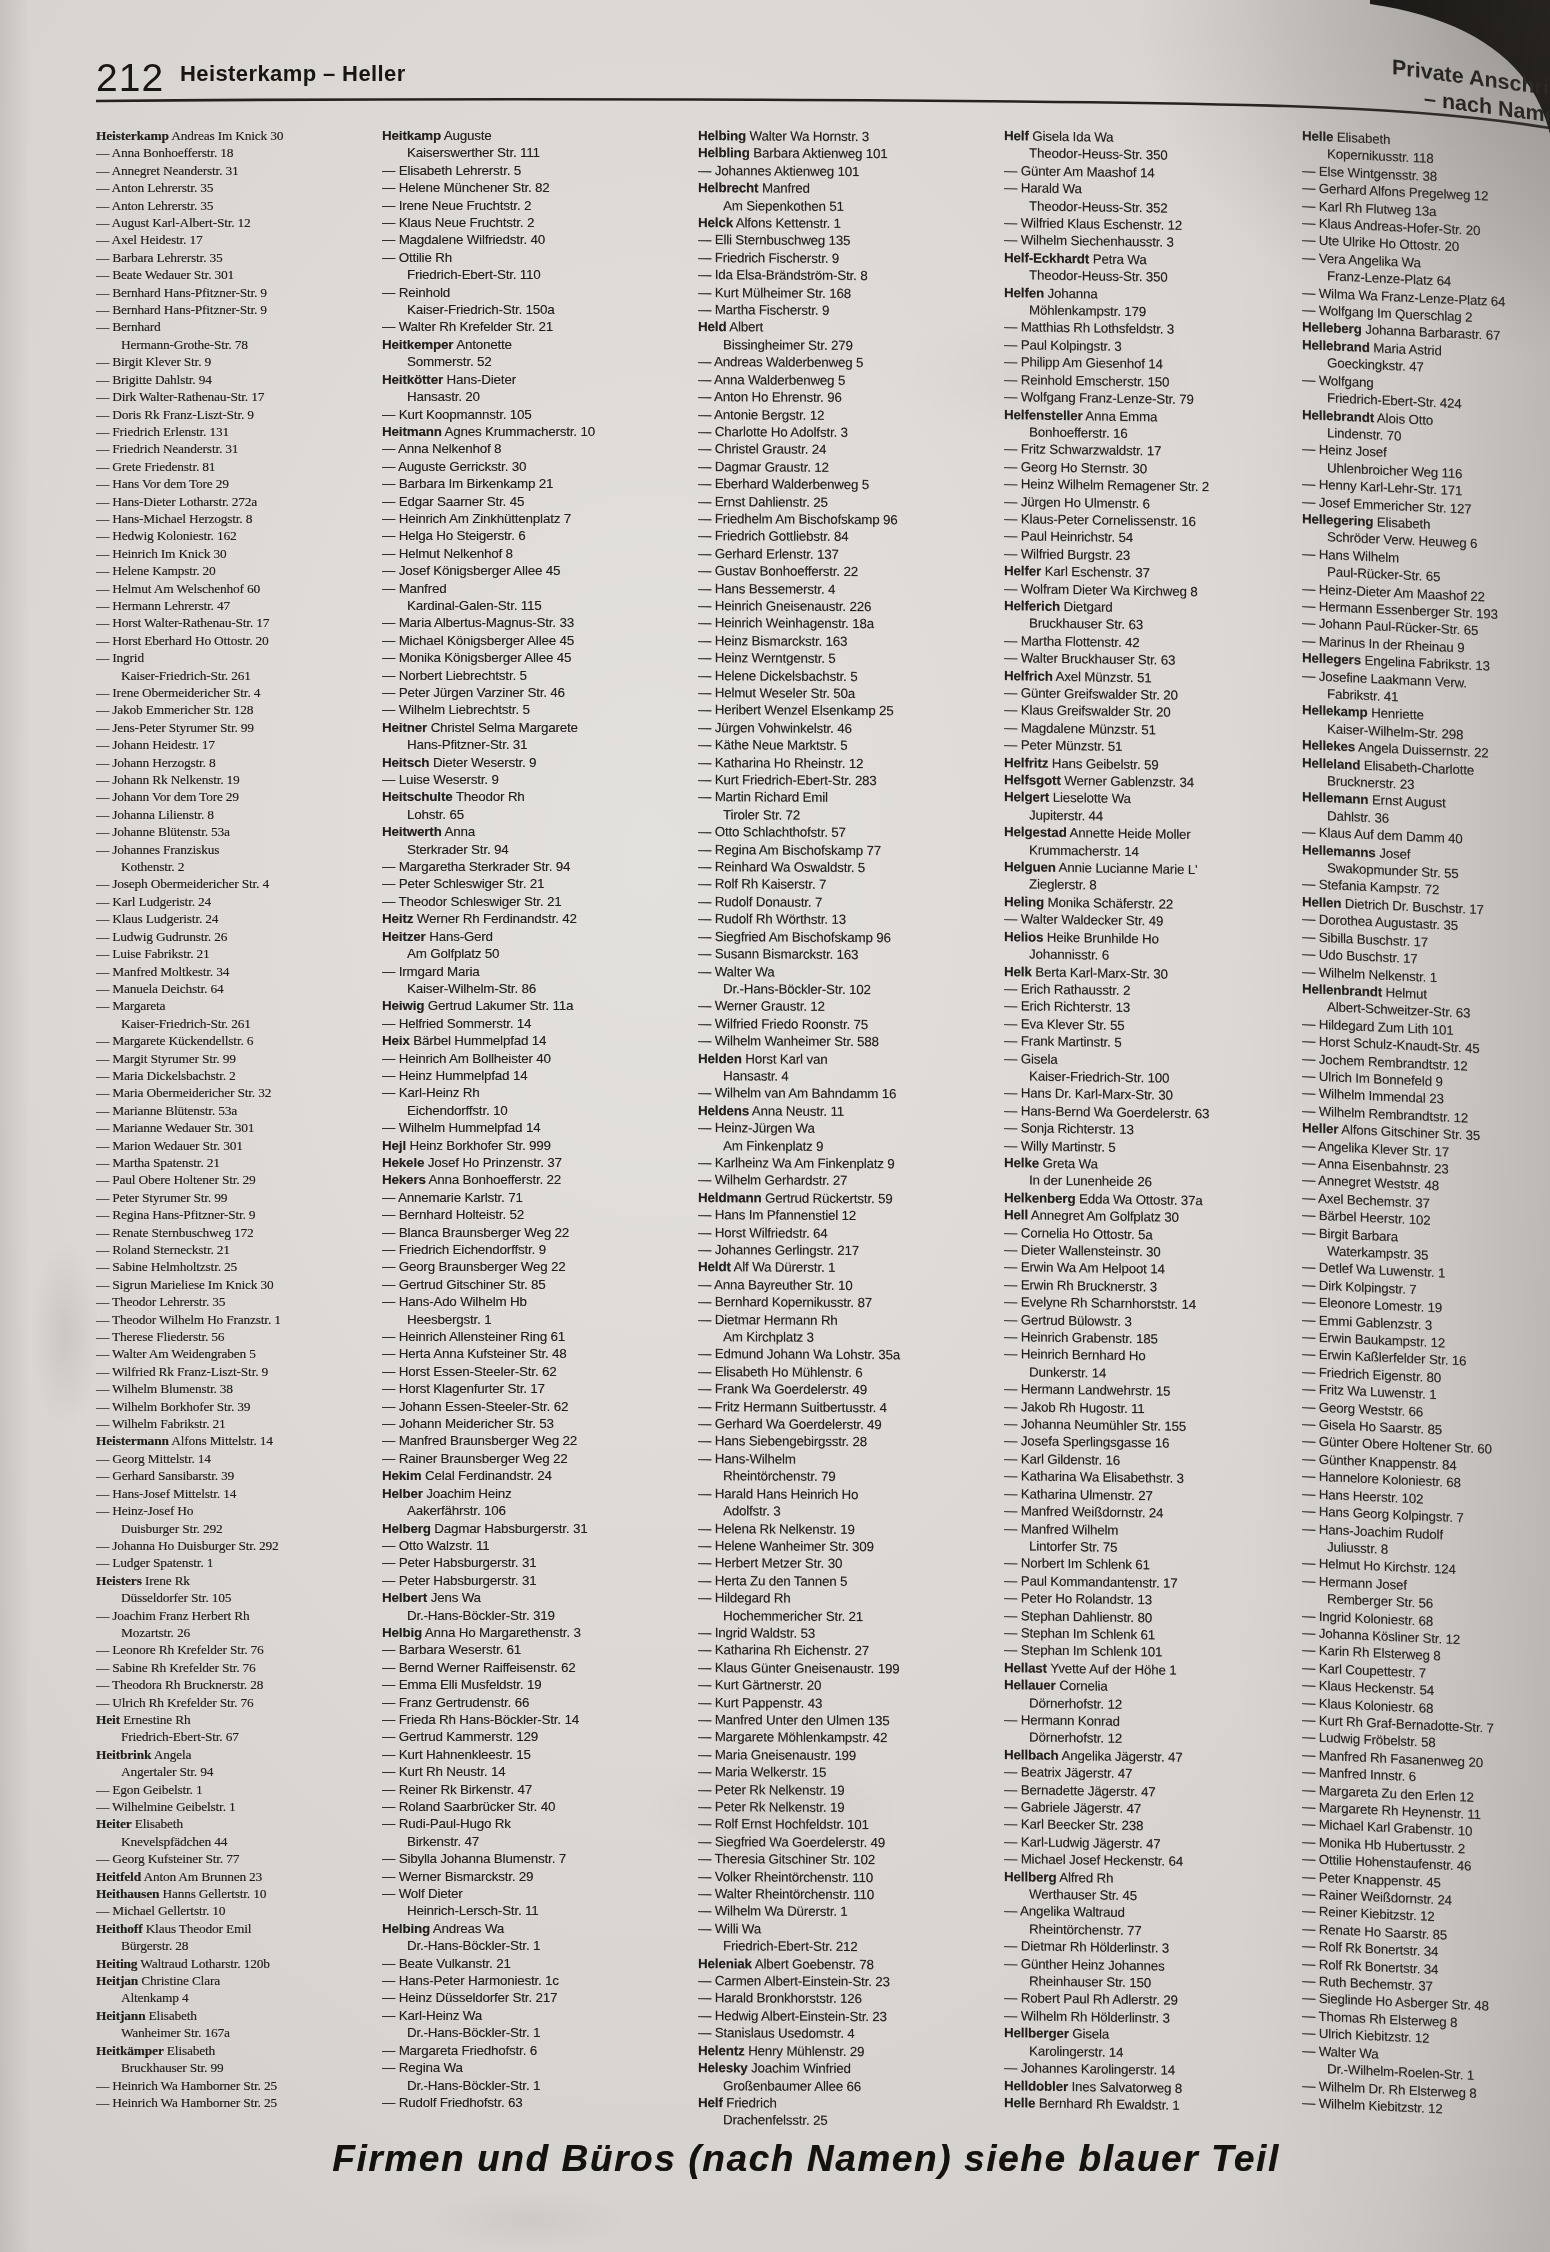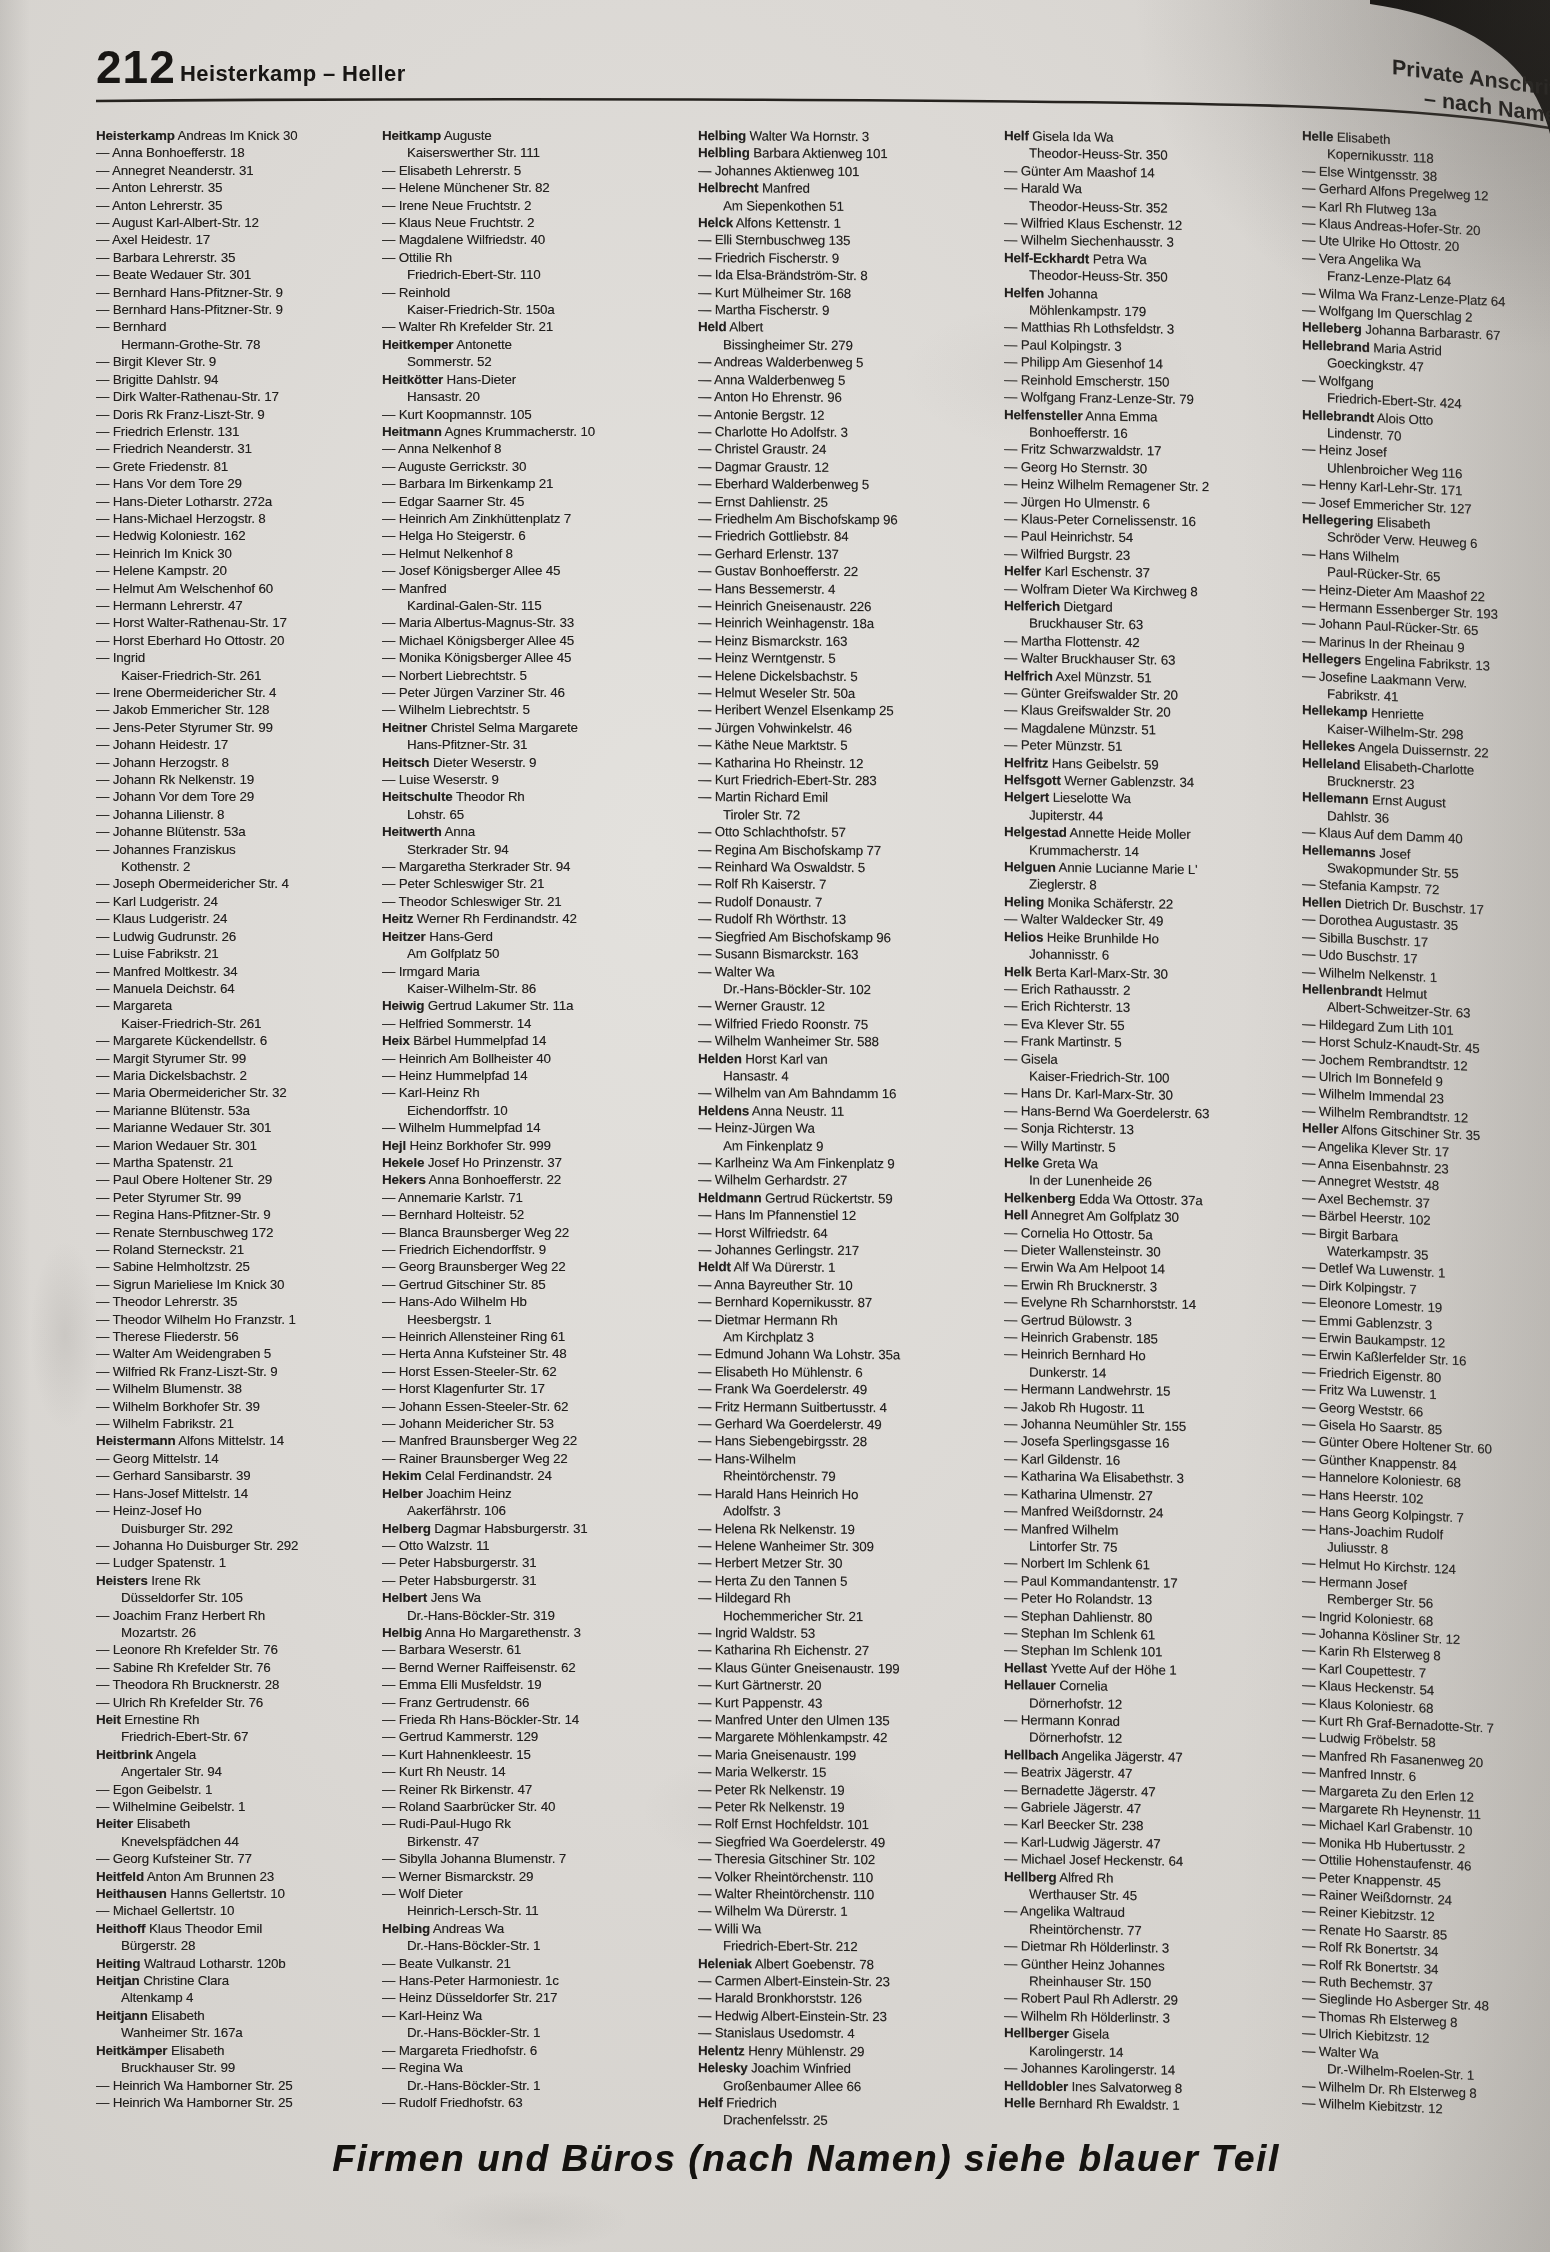--- a/index.html
+++ b/index.html
@@ -4,35 +4,35 @@
 <style>
   html,body{margin:0;padding:0;background:#9a9794;}
   .page{
     position:relative;width:1550px;height:2252px;overflow:hidden;
     background:
       radial-gradient(ellipse at 42% 38%, #e3e1dd 0%, #dbd8d4 48%, #d2cfca 88%, #cbc8c3 100%);
     font-family:"Liberation Sans","DejaVu Sans",sans-serif;
     color:#211f1d;
   }
   
-  .pagenum{position:absolute;left:96px;top:40px;font-size:46px;font-weight:bold;letter-spacing:1px;color:#181614;}
+  .pagenum{position:absolute;left:96px;top:56px;font-size:39px;font-weight:normal;letter-spacing:1px;color:#181614;}
   .range{position:absolute;left:180px;top:61px;font-size:22px;font-weight:bold;letter-spacing:.4px;color:#181614;}
   .corner{
     position:absolute;left:1392px;top:54px;transform:skewY(7.6deg);transform-origin:0 0;
     font-weight:bold;font-size:21.5px;color:#1b1a18;white-space:nowrap;line-height:27px;
   }
   .corner .l2{margin-left:32px;}
   svg.deco{position:absolute;left:0;top:0;pointer-events:none;}
   
   .col{
     position:absolute;top:127px;width:296px;transform-origin:0 0;
     font-size:13.3px;line-height:17.42px;letter-spacing:-.15px;white-space:nowrap;
     text-shadow:.2px .2px .3px rgba(45,42,40,.5);
   }
-  .col1{left:96px;}
+  .col1{left:96px;font-family:Liberation Serif, serif;}
   .col2{left:382px;}
   .col3{left:698px;transform:skewY(.35deg);}
   .col4{left:1004px;transform:skewY(.9deg);}
   .col5{left:1302px;width:246px;transform:skewY(2.6deg);}
   .line{height:17.42px;overflow:visible;}
   .line.c{padding-left:25px;}
   .line .b{font-weight:bold;letter-spacing:-.1px;}
   
   .footer{
     position:absolute;left:0;top:2138px;width:1550px;text-align:center;padding-left:62px;box-sizing:border-box;

